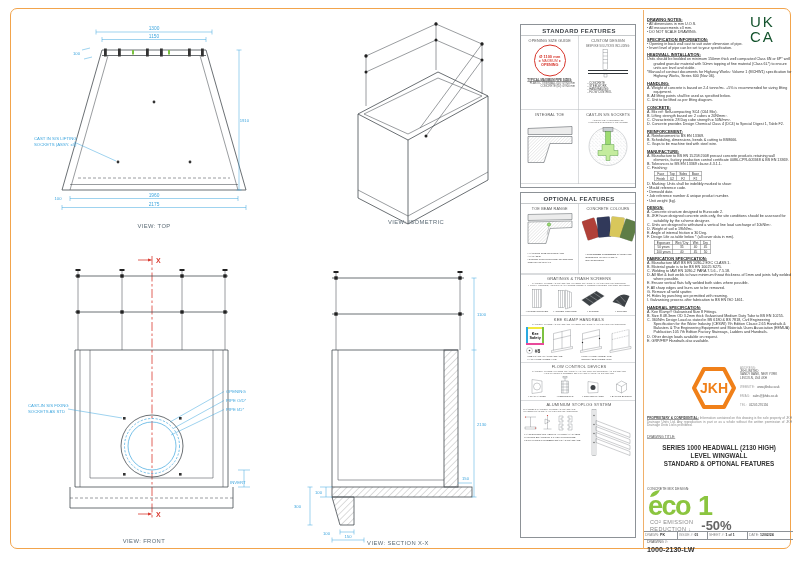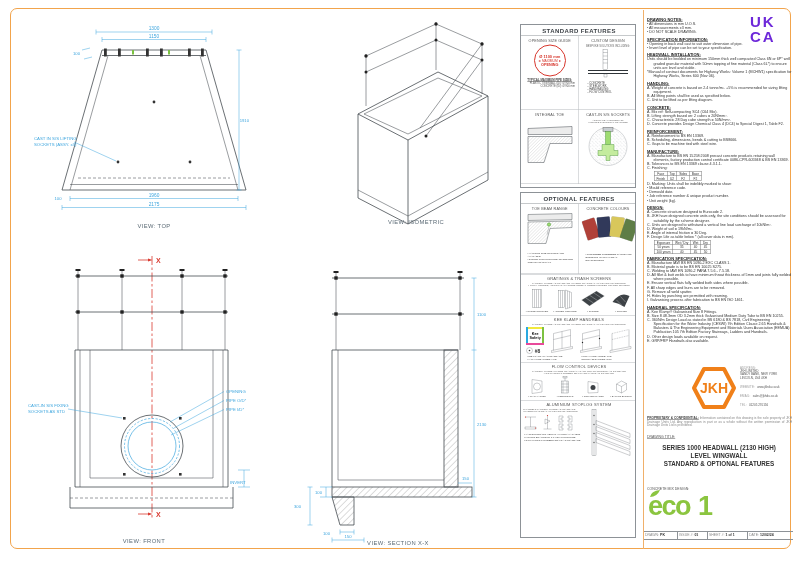--- a/index.html
+++ b/index.html
@@ -78,22 +78,22 @@
     border-left:1px solid #f0b06a}
   #notes-box{position:absolute;left:3px;top:3px;width:145px;height:346px;overflow:hidden}
   .notes-inner{width:290px;transform:scale(.5);transform-origin:0 0}
   .ntitle{font-size:8px;font-weight:bold;text-decoration:underline;color:#222;margin-top:4px}
   .ntitle:empty{display:none}
   .nline{font-size:7.4px;line-height:8.3px;color:#333;padding-left:13px;text-indent:-13px}
   .ntbl{display:table;border-collapse:collapse;margin:2px 0 2px 14px}
   .ntrow{display:table-row}
   .ntcell{display:table-cell;border:.7px solid #777;font-size:6.4px;color:#333;
     padding:.5px 4px;text-align:center}
-  #ukca{position:absolute;left:106px;top:5px;font-weight:700;font-size:15px;
-    line-height:14.5px;letter-spacing:2px;color:#6d28d9}
+  #ukca{position:absolute;left:106px;top:5px;font-weight:400;font-size:15px;
+    line-height:14.5px;letter-spacing:2px;color:#14532d}
   #jkh-logo{left:48px;top:354px}
   #contact{position:absolute;left:96px;top:356px;width:52px;height:48px;overflow:hidden}
   .contact-in{width:104px;transform:scale(.5);transform-origin:0 0;text-align:left}
   .clab{font-size:5.8px;color:#999;letter-spacing:.3px}
   .cval{font-size:6px;color:#555;line-height:6.8px}
   #propr{position:absolute;left:3px;top:406px;width:145px;height:18px;overflow:hidden}
   .propr-in{width:290px;transform:scale(.5);transform-origin:0 0;font-size:6.4px;
     line-height:7px;color:#888;text-align:justify}
   .propr-in b{color:#444;text-decoration:underline}
   #dtlabel-w{position:absolute;left:3px;top:425px;width:145px;height:6px;overflow:hidden}
@@ -851,29 +851,42 @@
   <div id="eco">
     <span class="eco-word">
       <svg class="eco-leaf" width="12" height="9" viewBox="0 0 12 9">
         <path d="M1,8 Q2,2 11,1 Q8,8 1,8 Z" fill="#8bc53f"></path>
       </svg>
       <span>eco</span>
     </span>
     <span class="eco-num">1</span>
   </div>
 
+  <div id="co2row">
+    <div class="co2l">
+      <div>CO² EMISSION</div>
+      <div>REDUCTION ↓</div>
+    </div>
+    <div class="co2v">-50%</div>
+  </div>
 
   <div id="drow">
     <div class="dcell" style="width:34px">
         <div class="dcell-in"><span>DRAWN:</span> <b>PK</b></div>
       </div>
     <div class="dcell" style="width:30px">
         <div class="dcell-in"><span>ISSUE #:</span> <b>01</b></div>
       </div>
     <div class="dcell" style="width:40px">
         <div class="dcell-in"><span>SHEET #:</span> <b>1 of 1</b></div>
       </div>
     <div class="dcell" style="width:45px">
         <div class="dcell-in"><span>DATE:</span> <b>12/02/24</b></div>
       </div>
   </div>
 
+  <div id="dnum">
+    <div class="nl">
+        <span class="t50">DRAWING #:</span>
+      </div>
+    <div class="dnval">1000-2130-LW</div>
+  </div>
 </div>
 
 </body></html>

